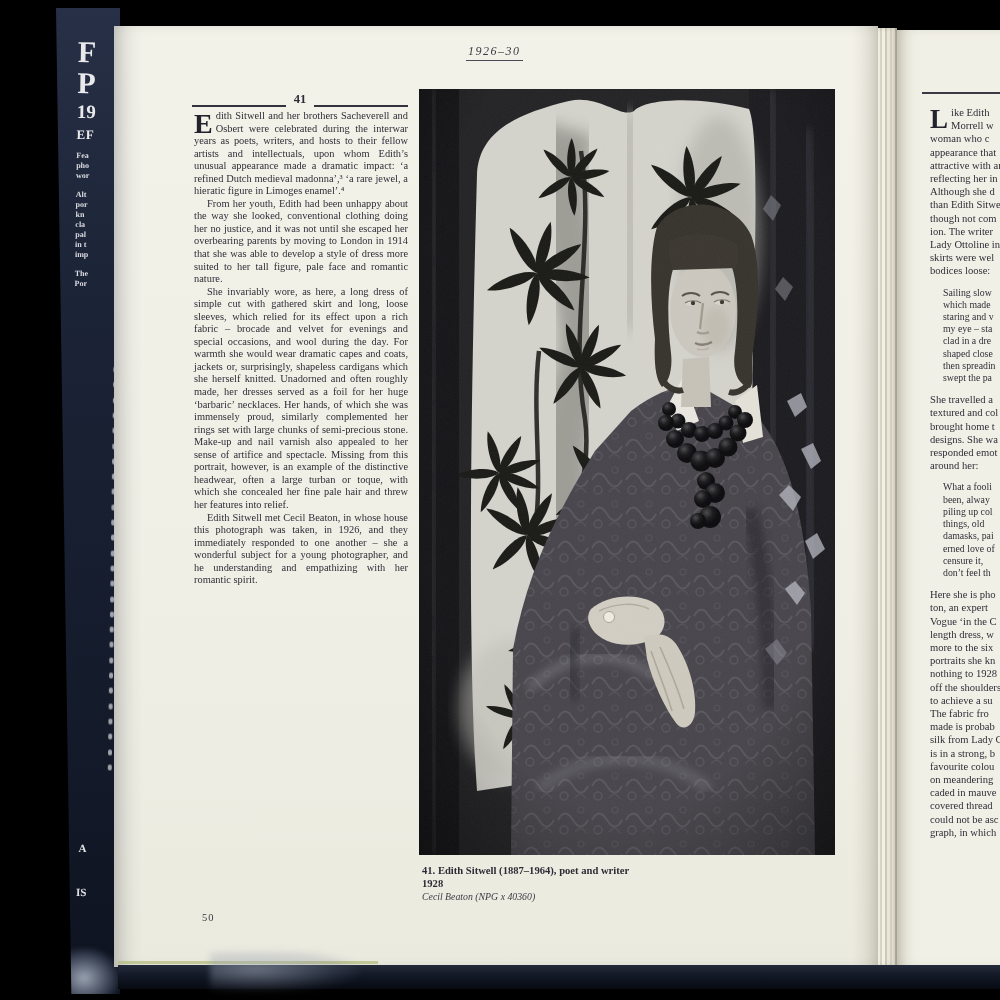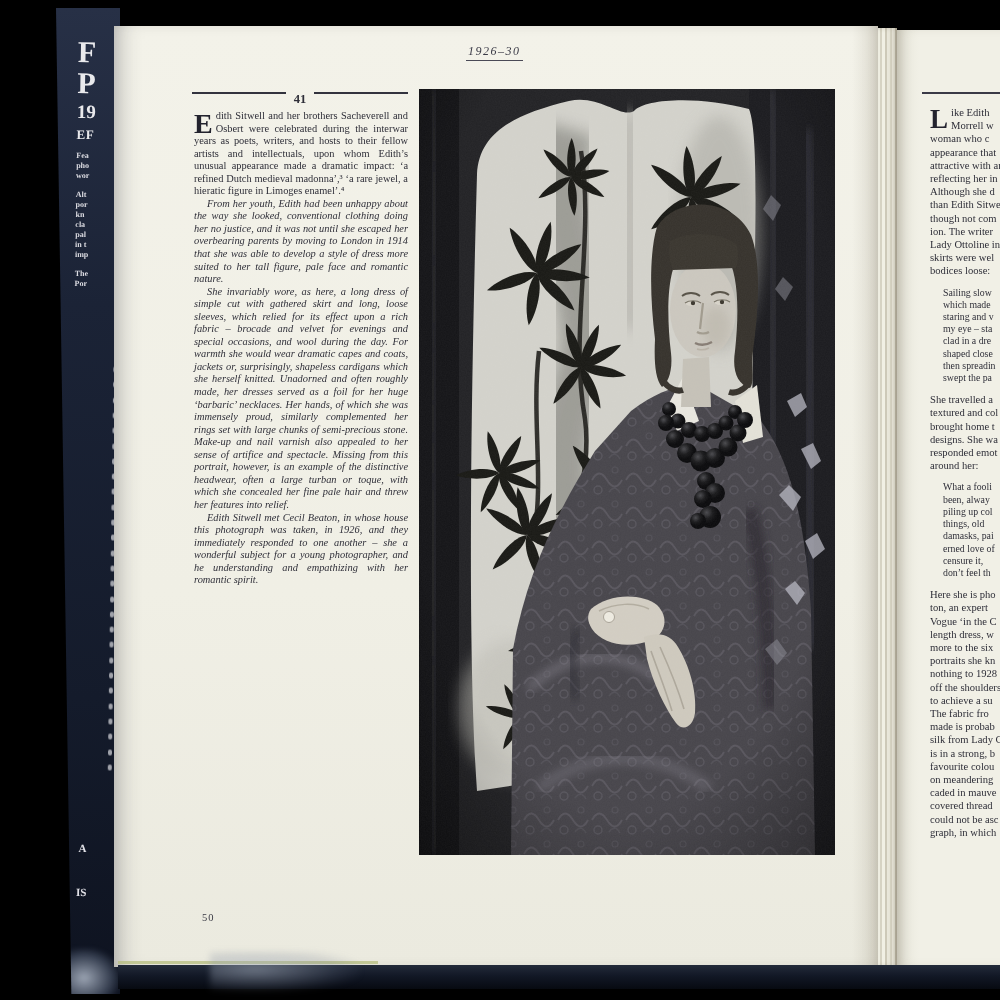--- a/index.html
+++ b/index.html
@@ -37,30 +37,30 @@
     background:linear-gradient(180deg,#f3f2e9 0%,#f0efe5 60%,#ebeadf 100%);
     box-shadow:inset 18px 0 26px -18px rgba(40,40,50,.45), inset -10px 0 16px -12px rgba(90,80,60,.35);
   }
   .left-page .gutter-shade{position:absolute;right:0;top:0;width:26px;height:100%;
     background:linear-gradient(90deg,transparent,rgba(120,110,90,.18));}
   .running-head{
     position:absolute;left:352px;top:18px;
     font-style:italic;font-size:12px;letter-spacing:1.5px;color:#3a3a46;
     border-bottom:1px solid #4a4a56;padding:0 2px 1px;text-align:right;
   }
-  .plate-head{position:absolute;left:78px;top:66px;width:216px;display:flex;align-items:flex-start;gap:8px;}
+  .plate-head{position:absolute;left:78px;top:66px;width:216px;display:flex;align-items:flex-end;gap:8px;}
   .plate-head .rule{flex:1;height:2px;background:#33333e;}
   .plate-head .num{font-weight:bold;font-size:12.5px;color:#2e2e38;}
   .body-col{
     position:absolute;left:80px;top:84px;width:214px;
     font-size:10.4px;line-height:12.55px;color:#2e2e38;
     text-align:justify;text-justify:inter-word;
   }
   .body-col p{margin:0;}
-  .body-col p.indent{text-indent:13px;font-style:italic;}
+  .body-col p.indent{text-indent:13px;}
   .dropcap{
     float:left;font-size:28px;line-height:23px;font-weight:bold;
     padding:2px 3px 0 0;color:#23232e;
   }
   
   .photo-wrap{position:absolute;left:305px;top:63px;width:416px;height:766px;background:#1b1b1e;}
   .photo-wrap svg{display:block;width:100%;height:100%;}
   .caption{position:absolute;left:308px;top:838px;width:400px;color:#2c2c36;}
   .caption .c1{font-weight:bold;font-size:10.6px;line-height:13px;}
   .caption .c2{font-weight:bold;font-size:10.6px;line-height:13px;}
@@ -322,20 +322,25 @@
         <path d="M344,120 l8,-14 10,10 -8,16 z"></path>
         <path d="M356,200 l8,-12 10,10 -8,14 z"></path>
         <path d="M346,560 l12,-10 10,14 -10,12 z"></path>
       </g>
 
       <rect x="0" y="0" width="416" height="766" fill="url(#vign)"></rect>
       <rect x="0" y="0" width="416" height="766" filter="url(#grain)" opacity=".07"></rect>
     </svg>
   </div>
 
+  <div class="caption">
+    <div class="c1">41. Edith Sitwell (1887–1964), poet and writer</div>
+    <div class="c2">1928</div>
+    <div class="c3">Cecil Beaton (NPG x 40360)</div>
+  </div>
 
   <div class="folio">50</div>
 </div>
 
 <div class="page-edges"></div>
 
 <div class="right-page">
   <div class="rp-rule"></div>
   <div class="rp-col">
     <div class="rp-para rp-first">

